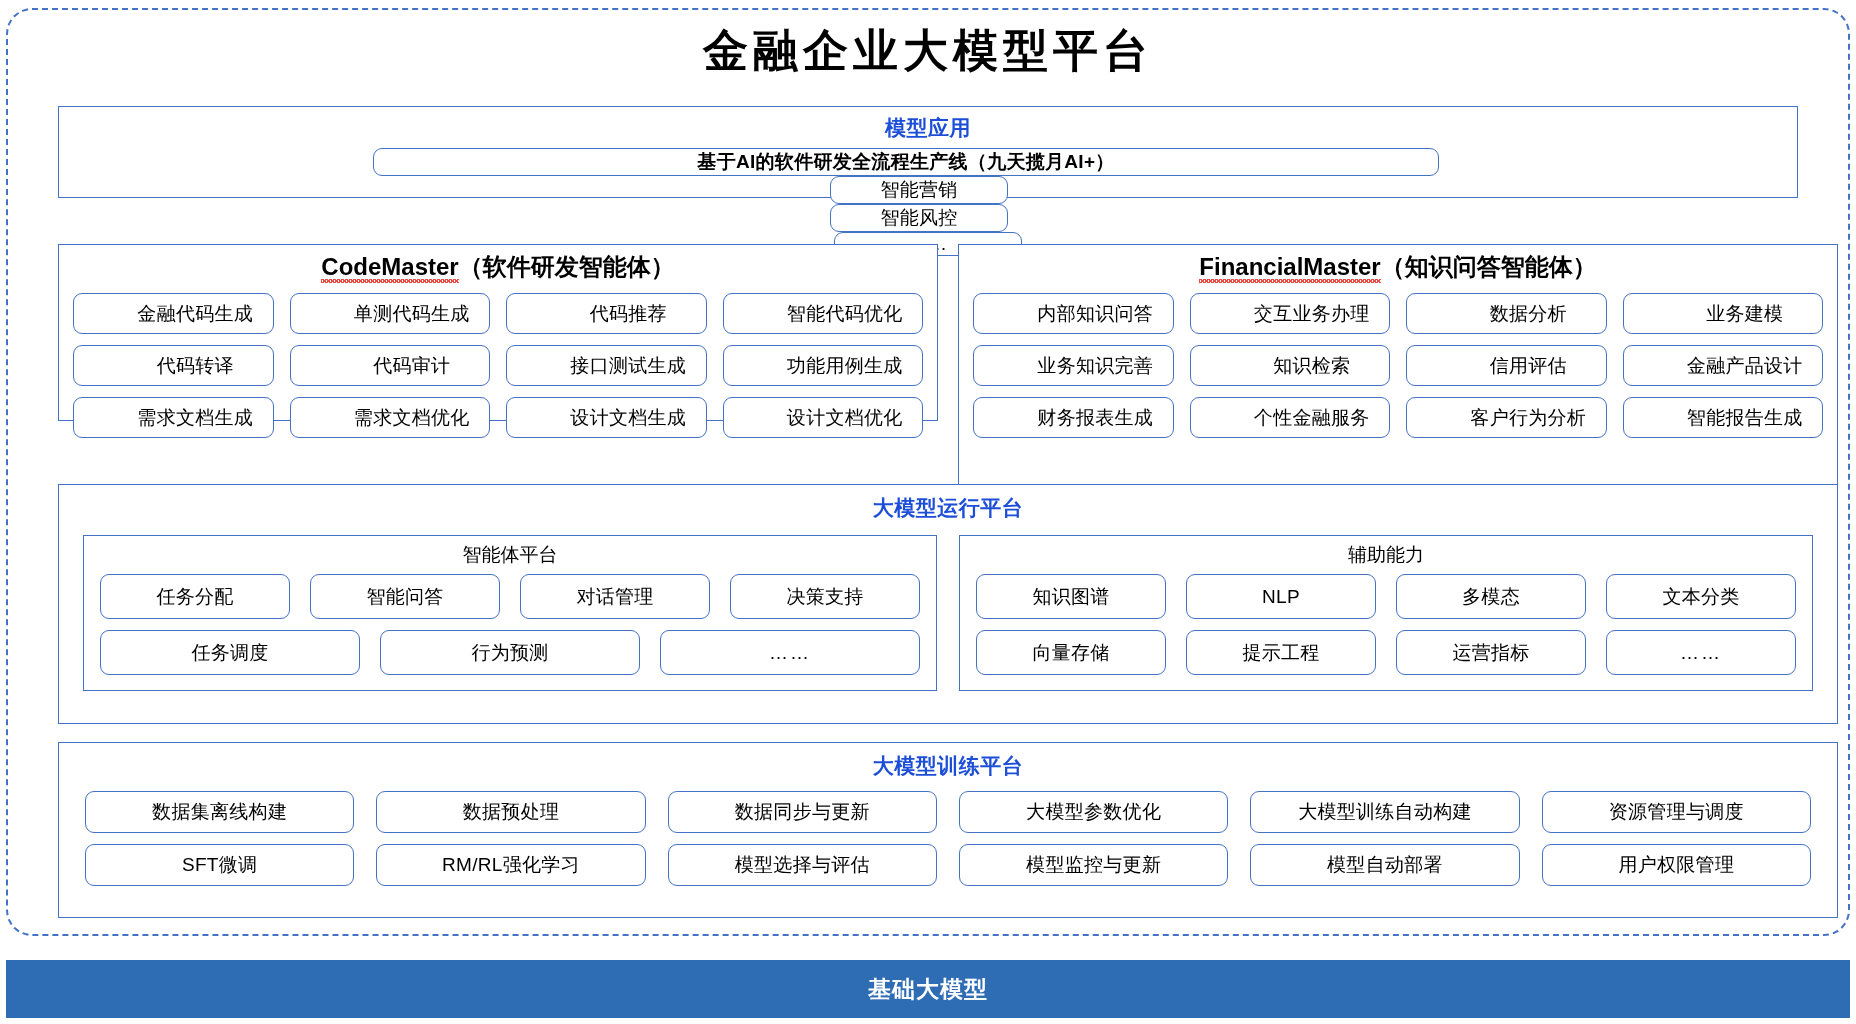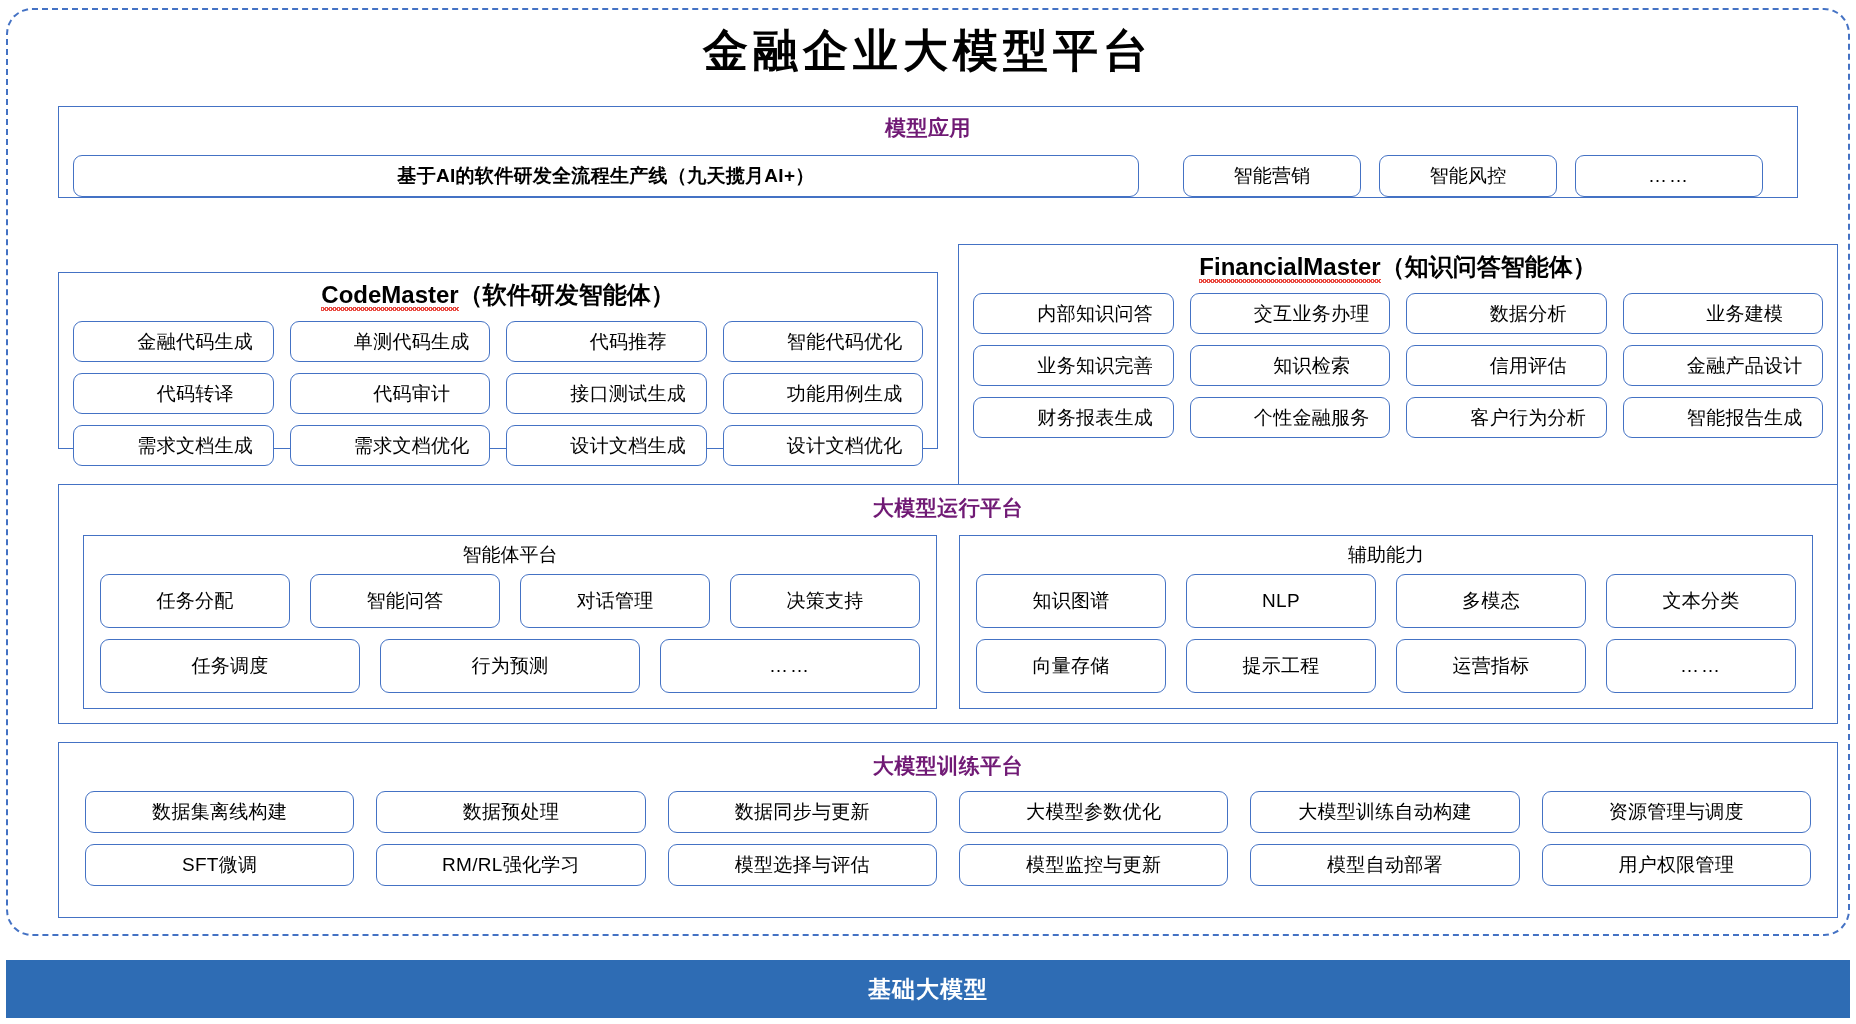--- a/index.html
+++ b/index.html
@@ -53,21 +53,21 @@
   .band {
     position: absolute;
     box-sizing: border-box;
     border: 1.6px solid #4472c4;
     background: #ffffff;
   }
   .band-title {
     text-align: center;
     font-size: 21px;
     font-weight: 700;
-    color: #701a75;
+    color: #1d4ed8;
     line-height: 1;
     letter-spacing: 0.5px;
   }
   .sub-title {
     text-align: center;
     font-size: 19px;
     font-weight: 400;
     color: #000000;
     line-height: 1;
   }
@@ -108,36 +108,35 @@
     height: 92px;
   }
   #app-band .band-title { margin-top: 10px; }
   #app-row {
     position: absolute;
     left: 14px;
     top: 41px;
     width: 1710px;
     height: 56px;
     display: flex;
-    flex-direction: row;
+    flex-direction: column;
     align-items: center;
   }
   #app-row .chip { height: 42px; }
   #chip-pipeline { width: 1066px; margin-right: 44px; }
   #chip-marketing { width: 178px; margin-right: 18px; }
   #chip-riskctl { width: 178px; margin-right: 18px; }
   #chip-app-more { width: 188px; }
 
   
   #codemaster-band {
     left: 58px;
     top: 244px;
     width: 880px;
     height: 177px;
-    margin-top: 28px;
   }
   #financialmaster-band {
     left: 958px;
     top: 244px;
     width: 880px;
     height: 280px;
   }
   .agent-head {
     text-align: center;
     margin-top: 9px;
@@ -205,21 +204,21 @@
   }
   .inner-box .sub-title { margin-bottom: 10px; }
   .inner-grid {
     display: flex;
     flex-direction: column;
     gap: 11px;
   }
   .inner-grid .row { gap: 20px; }
   .inner-grid .chip {
     flex: 1 1 0;
-    height: 54px;
+    height: 45px;
   }
 
   
   #training-band {
     left: 58px;
     top: 742px;
     width: 1780px;
     height: 176px;
   }
   #training-band .band-title { margin-top: 12px; }

